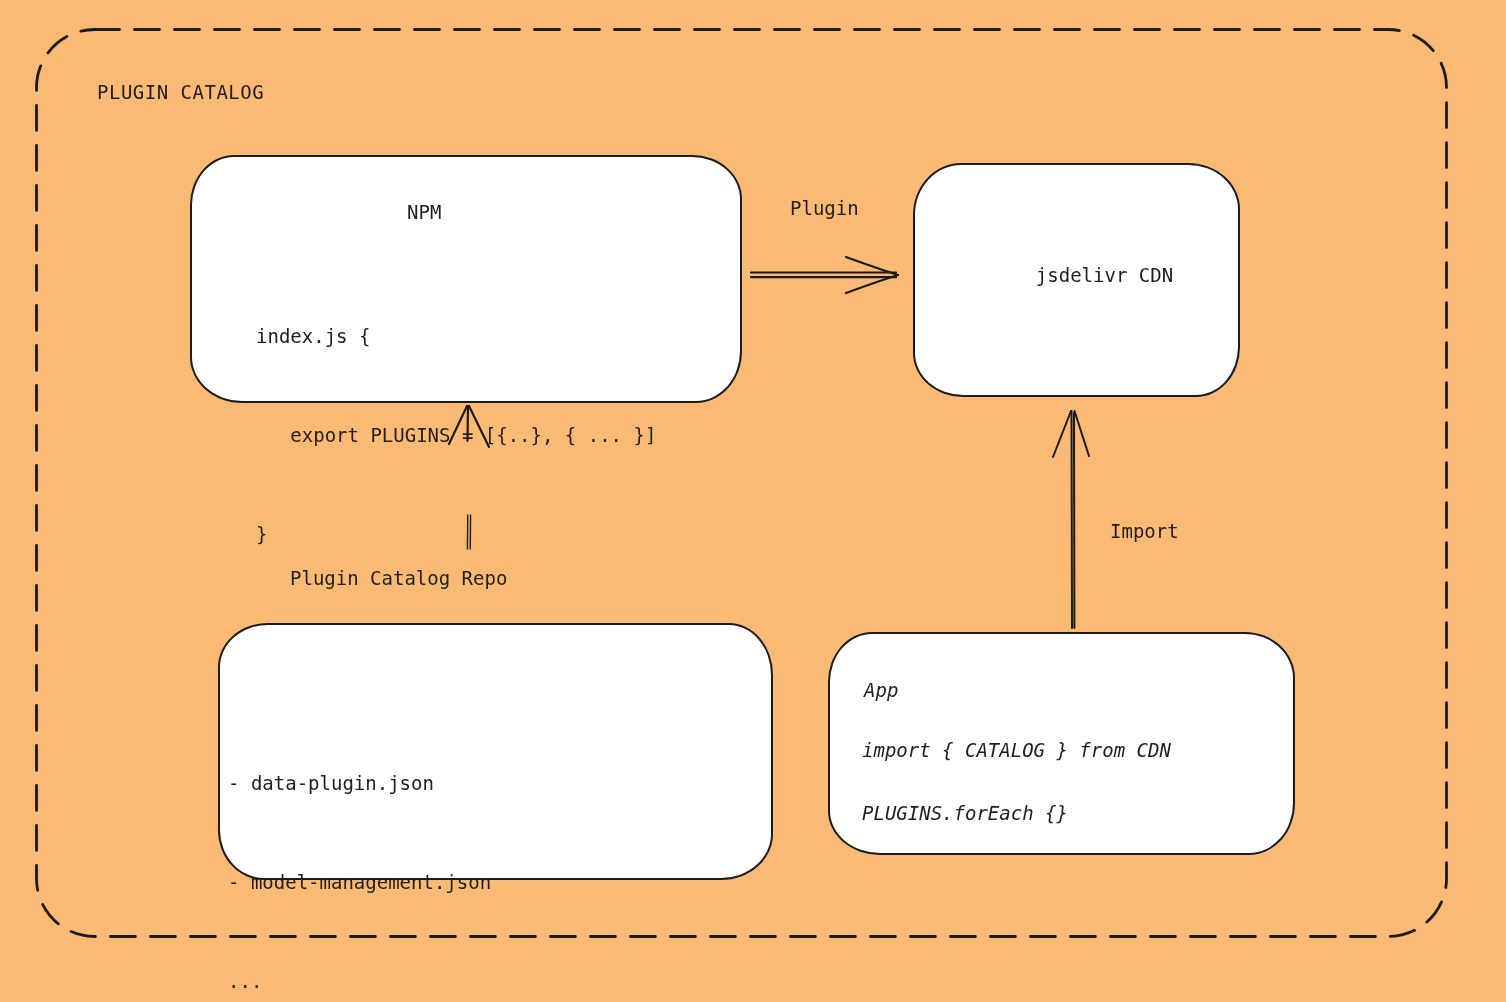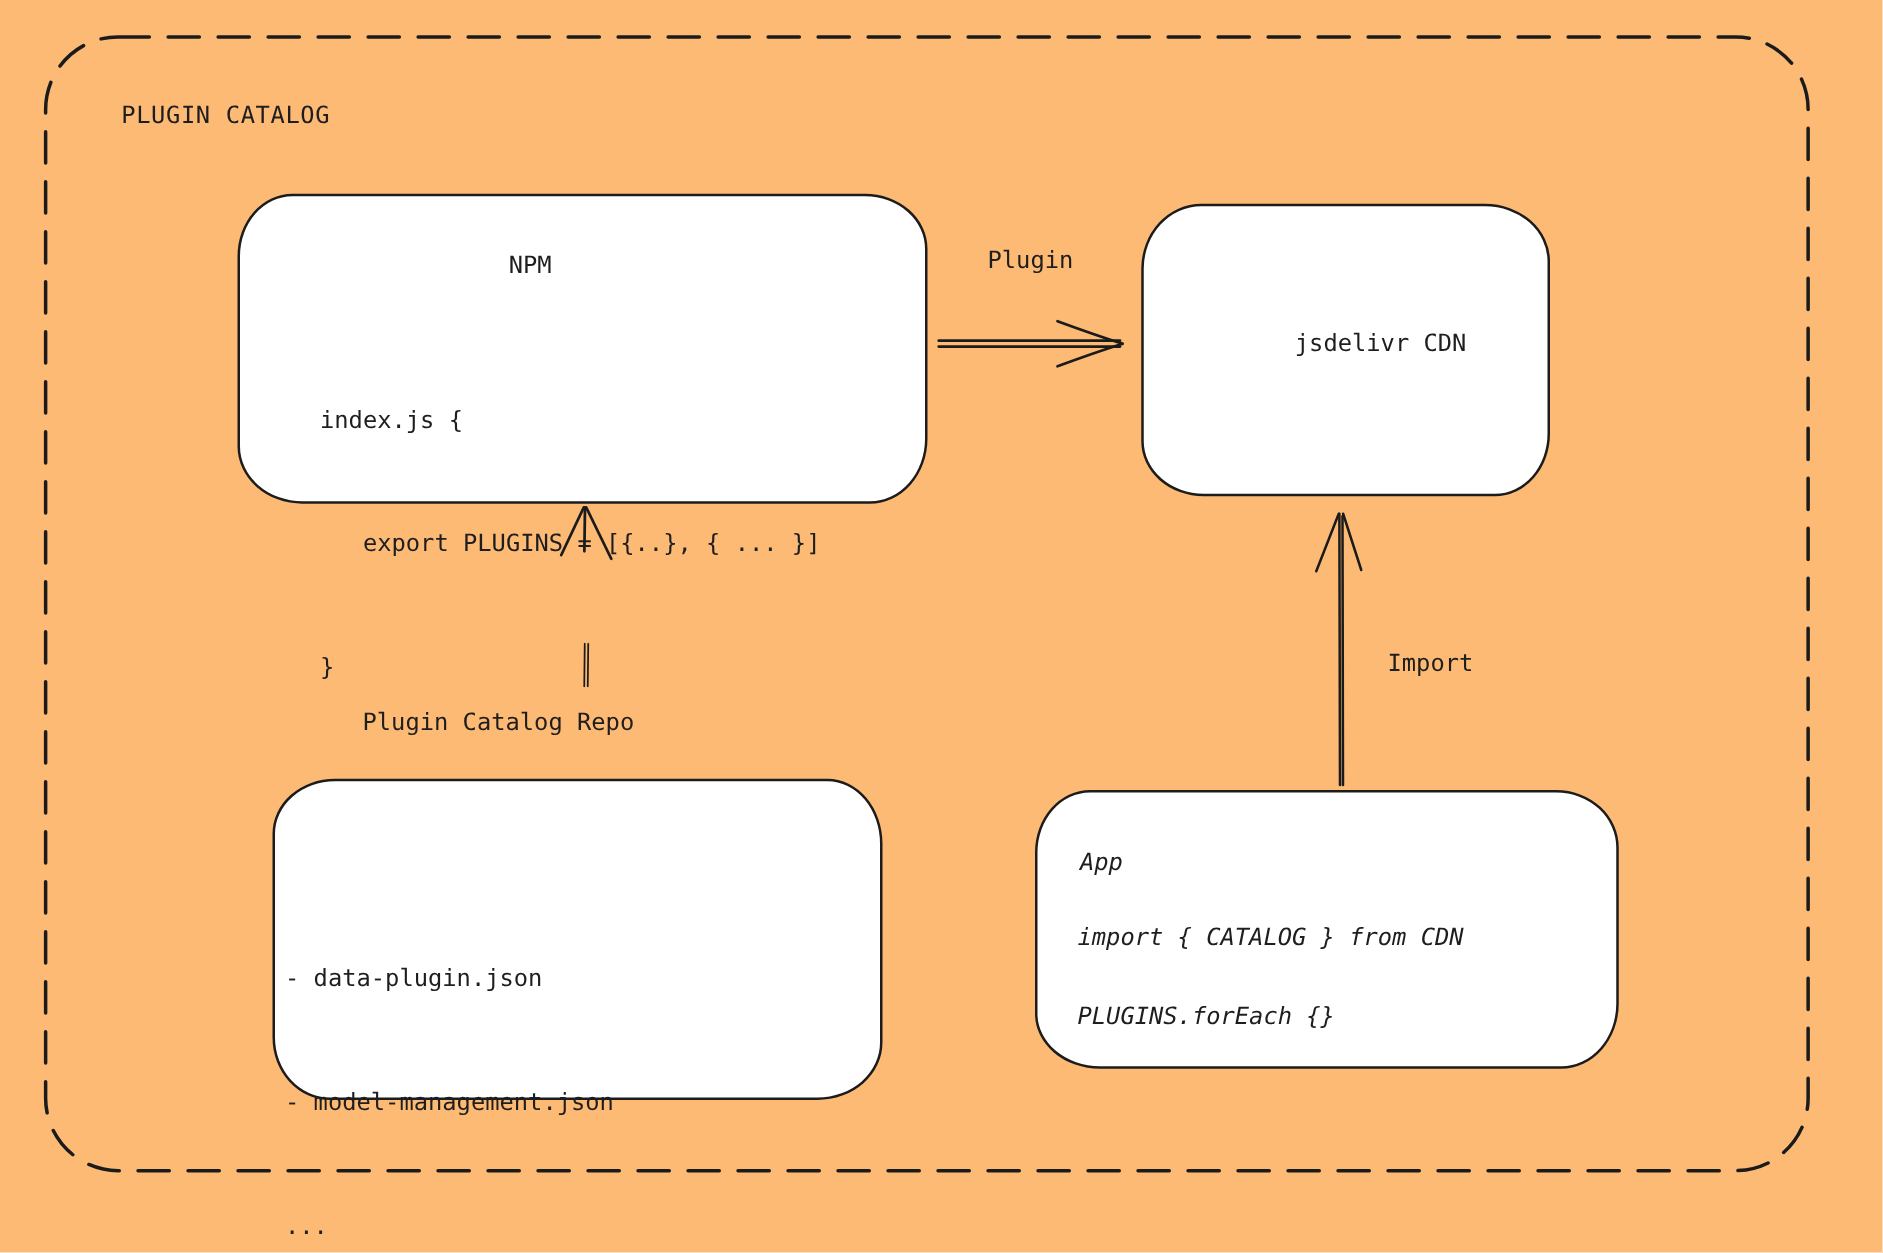--- a/index.html
+++ b/index.html
@@ -44,21 +44,21 @@
   }
   .node-npm {
     left: 190px; top: 155px; width: 552px; height: 248px;
     border-radius: 44px 50px 46px 52px / 50px 44px 52px 46px;
   }
   .node-cdn {
     left: 913px; top: 163px; width: 327px; height: 234px;
     border-radius: 48px 52px 44px 50px / 52px 46px 50px 44px;
   }
   .node-repo {
-    left: 218px; top: 623px; width: 488px; height: 257px;
+    left: 218px; top: 623px; width: 555px; height: 257px;
     border-radius: 50px 44px 52px 46px / 44px 52px 46px 50px;
   }
   .node-app {
     left: 828px; top: 632px; width: 467px; height: 223px;
     border-radius: 44px 50px 46px 52px / 50px 46px 52px 44px;
     font-style: italic;
   }
   .code {
     position: absolute;
     white-space: pre;

